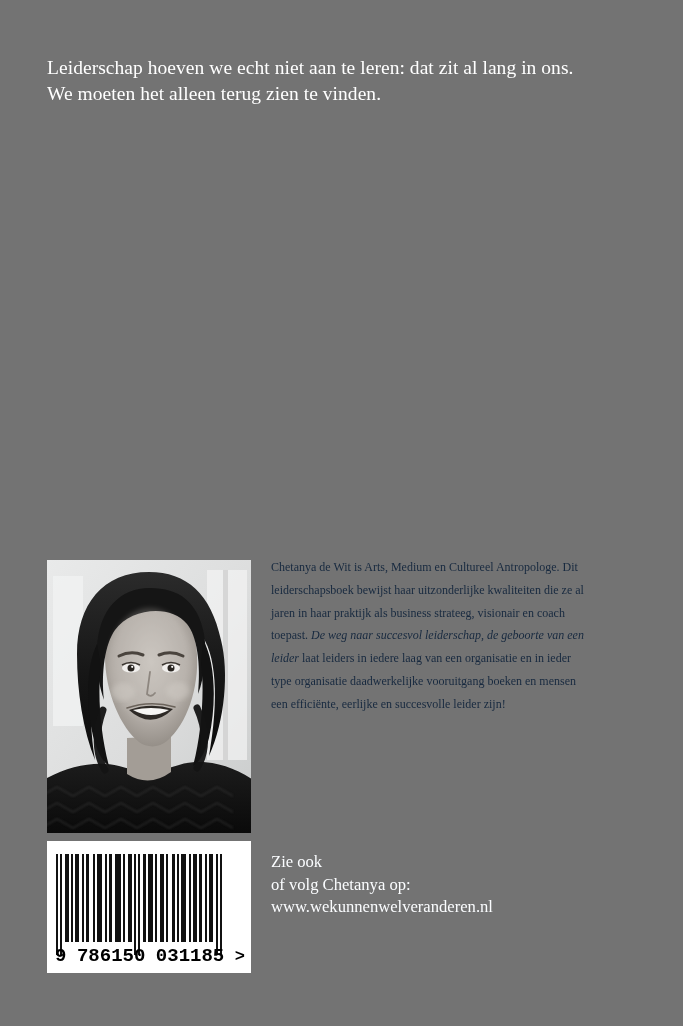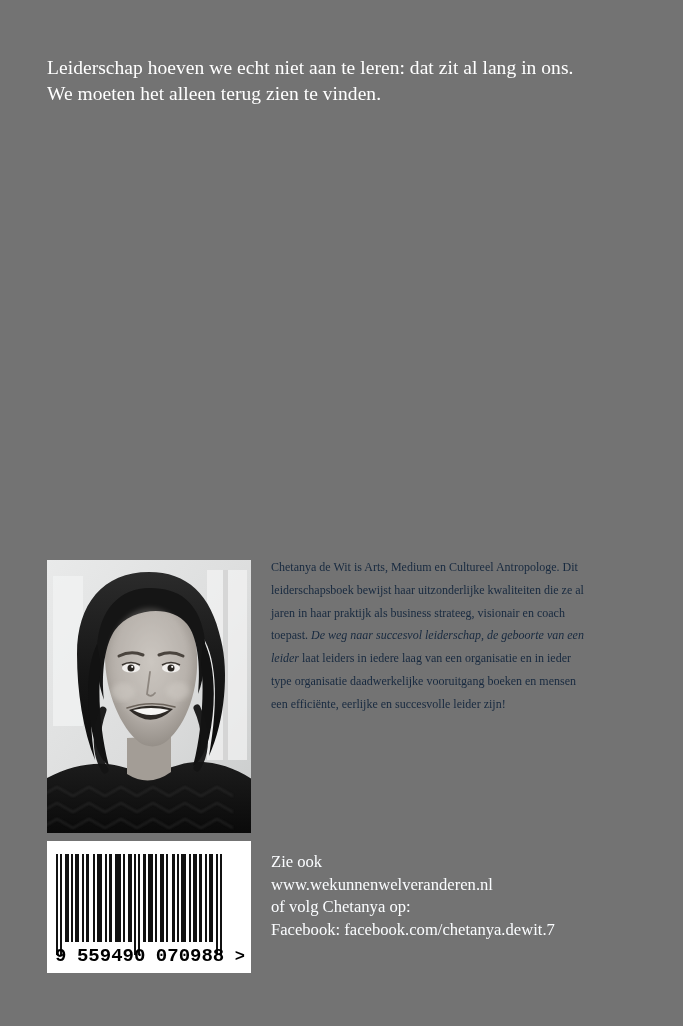--- a/index.html
+++ b/index.html
@@ -274,30 +274,29 @@
       <i style="width:2px"></i>
         <u style="width:2px"></u>
       <i style="width:4px"></i>
         <u style="width:3px"></u>
       <i class="tall" style="width:2px"></i>
         <u style="width:2px"></u>
       <i class="tall" style="width:2px"></i>
     </div>
     <div id="isbn">
       <span class="grp lead">9</span>
-      <span class="grp">559490</span>
-      <span class="grp">070988</span>
+      <span class="grp">786150</span>
+      <span class="grp">031185</span>
       <span class="grp gt">&gt;</span>
     </div>
   </div>
 
   <div id="author-block">
     <p id="author-bio"><span>Chetanya de Wit is Arts, Medium en Cultureel Antropologe. Dit leiderschapsboek bewijst haar uitzonderlijke kwaliteiten die ze al jaren in haar praktijk als business strateeg, visionair en coach toepast. </span><span class="title-italic">De weg naar succesvol leiderschap, de geboorte van een leider</span><span> laat leiders in iedere laag van een organisatie en in ieder type organisatie daadwerkelijke vooruitgang boeken en mensen een efficiënte, eerlijke en succesvolle leider zijn!</span></p>
   </div>
 
   <div id="contact-block">
     <p class="contact-line">Zie ook</p>
+    <p class="contact-line">of volg Chetanya op:</p>
     <p class="contact-line">www.wekunnenwelveranderen.nl</p>
-    <p class="contact-line">of volg Chetanya op:</p>
-    <p class="contact-line">Facebook: facebook.com/chetanya.dewit.7</p>
   </div>
 
 </div>
 
 </body></html>

